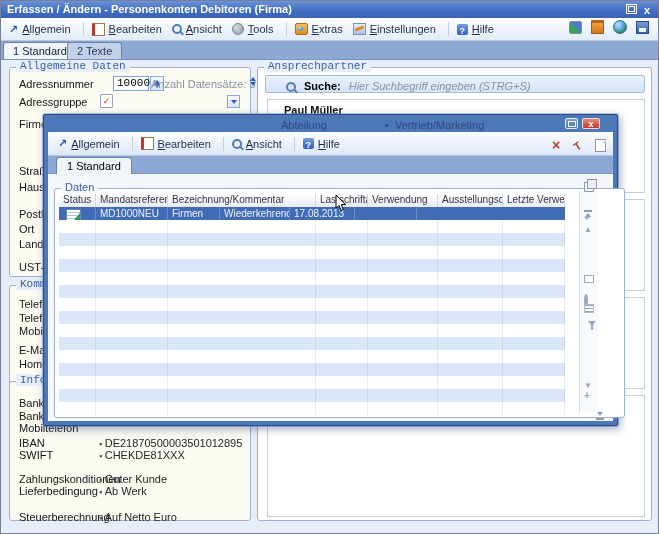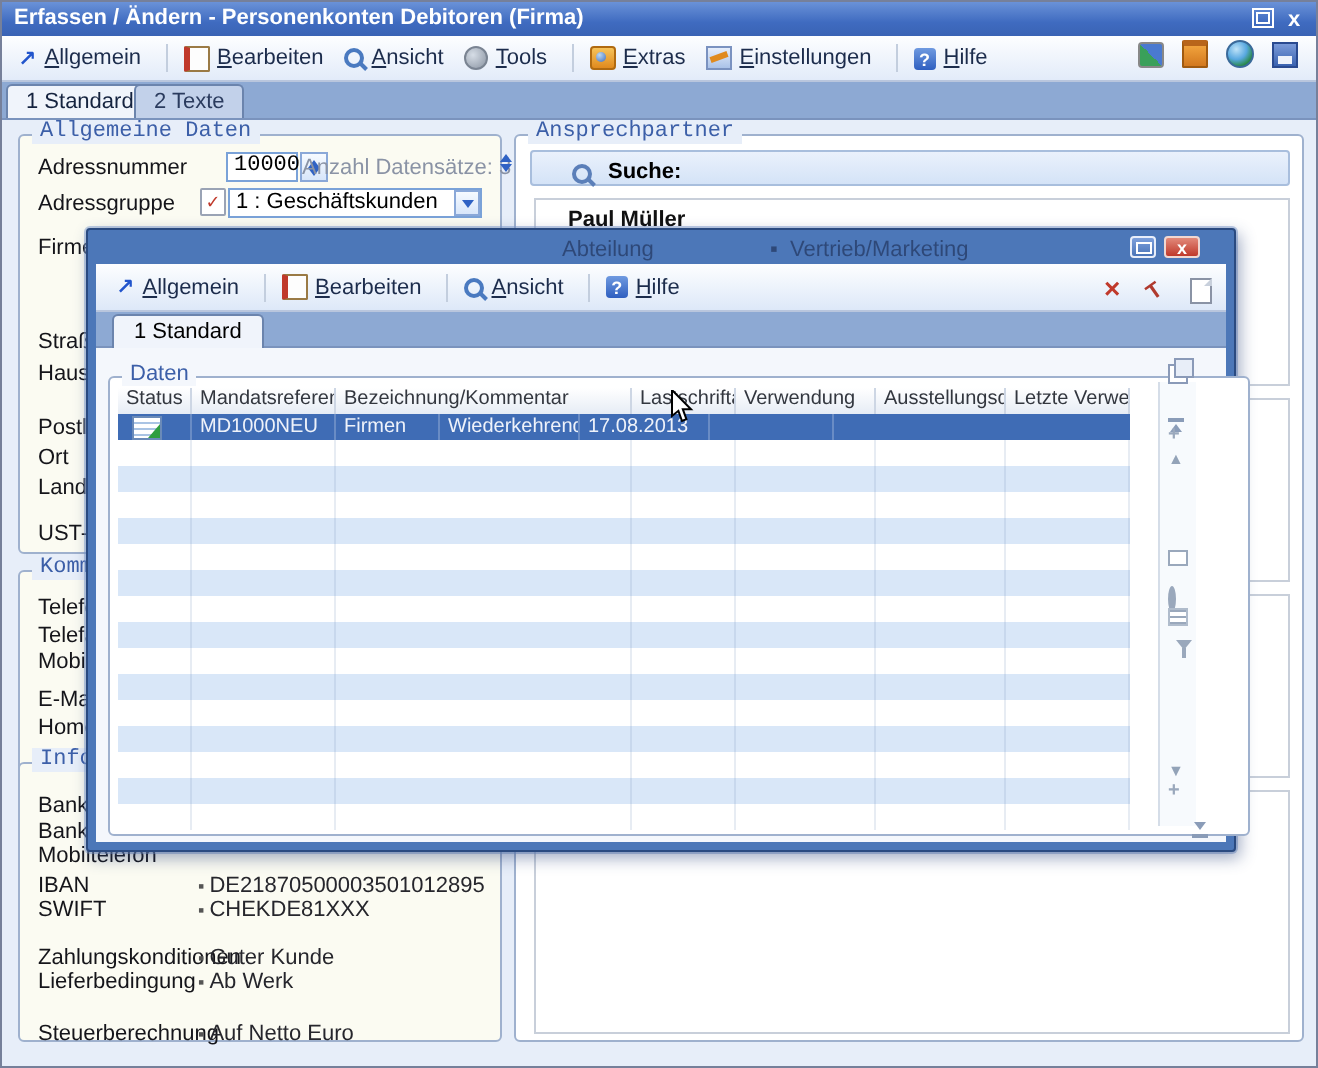--- a/index.html
+++ b/index.html
@@ -172,21 +172,20 @@
     </div>
     <span class="flabel" style="left:18px;top:19px;">Adressnummer</span>
     <div class="field" style="left:112px;top:17px;width:36px;height:15px;font-family:Liberation Mono, monospace;">10000</div>
     <div class="sqbtn" style="left:149px;top:17px;width:14px;height:15px;">
       <span class="tri-up"></span>
       <span class="tri-dn"></span>
     </div>
     <span class="flabel gray" style="left:150px;top:19px;width:97px;text-align:right;">Anzahl Datensätze: 3</span>
     <span class="flabel" style="left:18px;top:37px;text-align:right;">Adressgruppe</span>
     <span class="checkdoc" style="left:99px;top:35px;">✓</span>
-    <div class="field" style="left:113px;top:35px;width:127px;height:15px;">1 : Geschäftskunden</div>
     <div class="sqbtn" style="left:226px;top:36px;width:13px;height:13px;">
       <span class="tri-dn"></span>
     </div>
 
     <div class="gbox" style="left:8px;top:226px;width:242px;height:145px;background:#fbfbf2;">
       <span class="glabel">Kommunikation</span>
     </div>
 
     <div class="gbox" style="left:8px;top:322px;width:242px;height:140px;background:#fbfbf2;">
       <span class="glabel">Info/Einstellungen</span>
@@ -222,20 +221,21 @@
     <div class="gbox" style="left:256px;top:8px;width:395px;height:454px;background:#ffffff;">
       <span class="glabel">Ansprechpartner</span>
     </div>
     <div class="splitter" style="left:249px;top:18px;">
       <span class="tri-up"></span>
       <span class="tri-dn"></span>
     </div>
     <div class="searchrow" style="left:264px;top:16px;width:380px;height:18px;">
       <span class="mag-blue"></span>
       <b style="margin-left:8px;">Suche:</b>
+      <span class="ph">Hier Suchbegriff eingeben (STRG+S)</span>
     </div>
     <div class="card" style="left:266px;top:40px;width:378px;height:94px;">
       <div style="position:absolute;left:16px;top:4px;font-size:11px;font-weight:bold;color:#111;">Paul Müller</div>
       <div class="gray" style="position:absolute;left:16px;top:22px;font-size:11px;">Abteilung</div>
       <div class="bval gray" style="left:120px;top:22px;">Vertrieb/Marketing</div>
     </div>
     <div class="card" style="left:266px;top:140px;width:378px;height:92px;"></div>
     <div class="card" style="left:266px;top:238px;width:378px;height:92px;"></div>
     <div class="card" style="left:266px;top:336px;width:378px;height:122px;"></div>
   </div>

